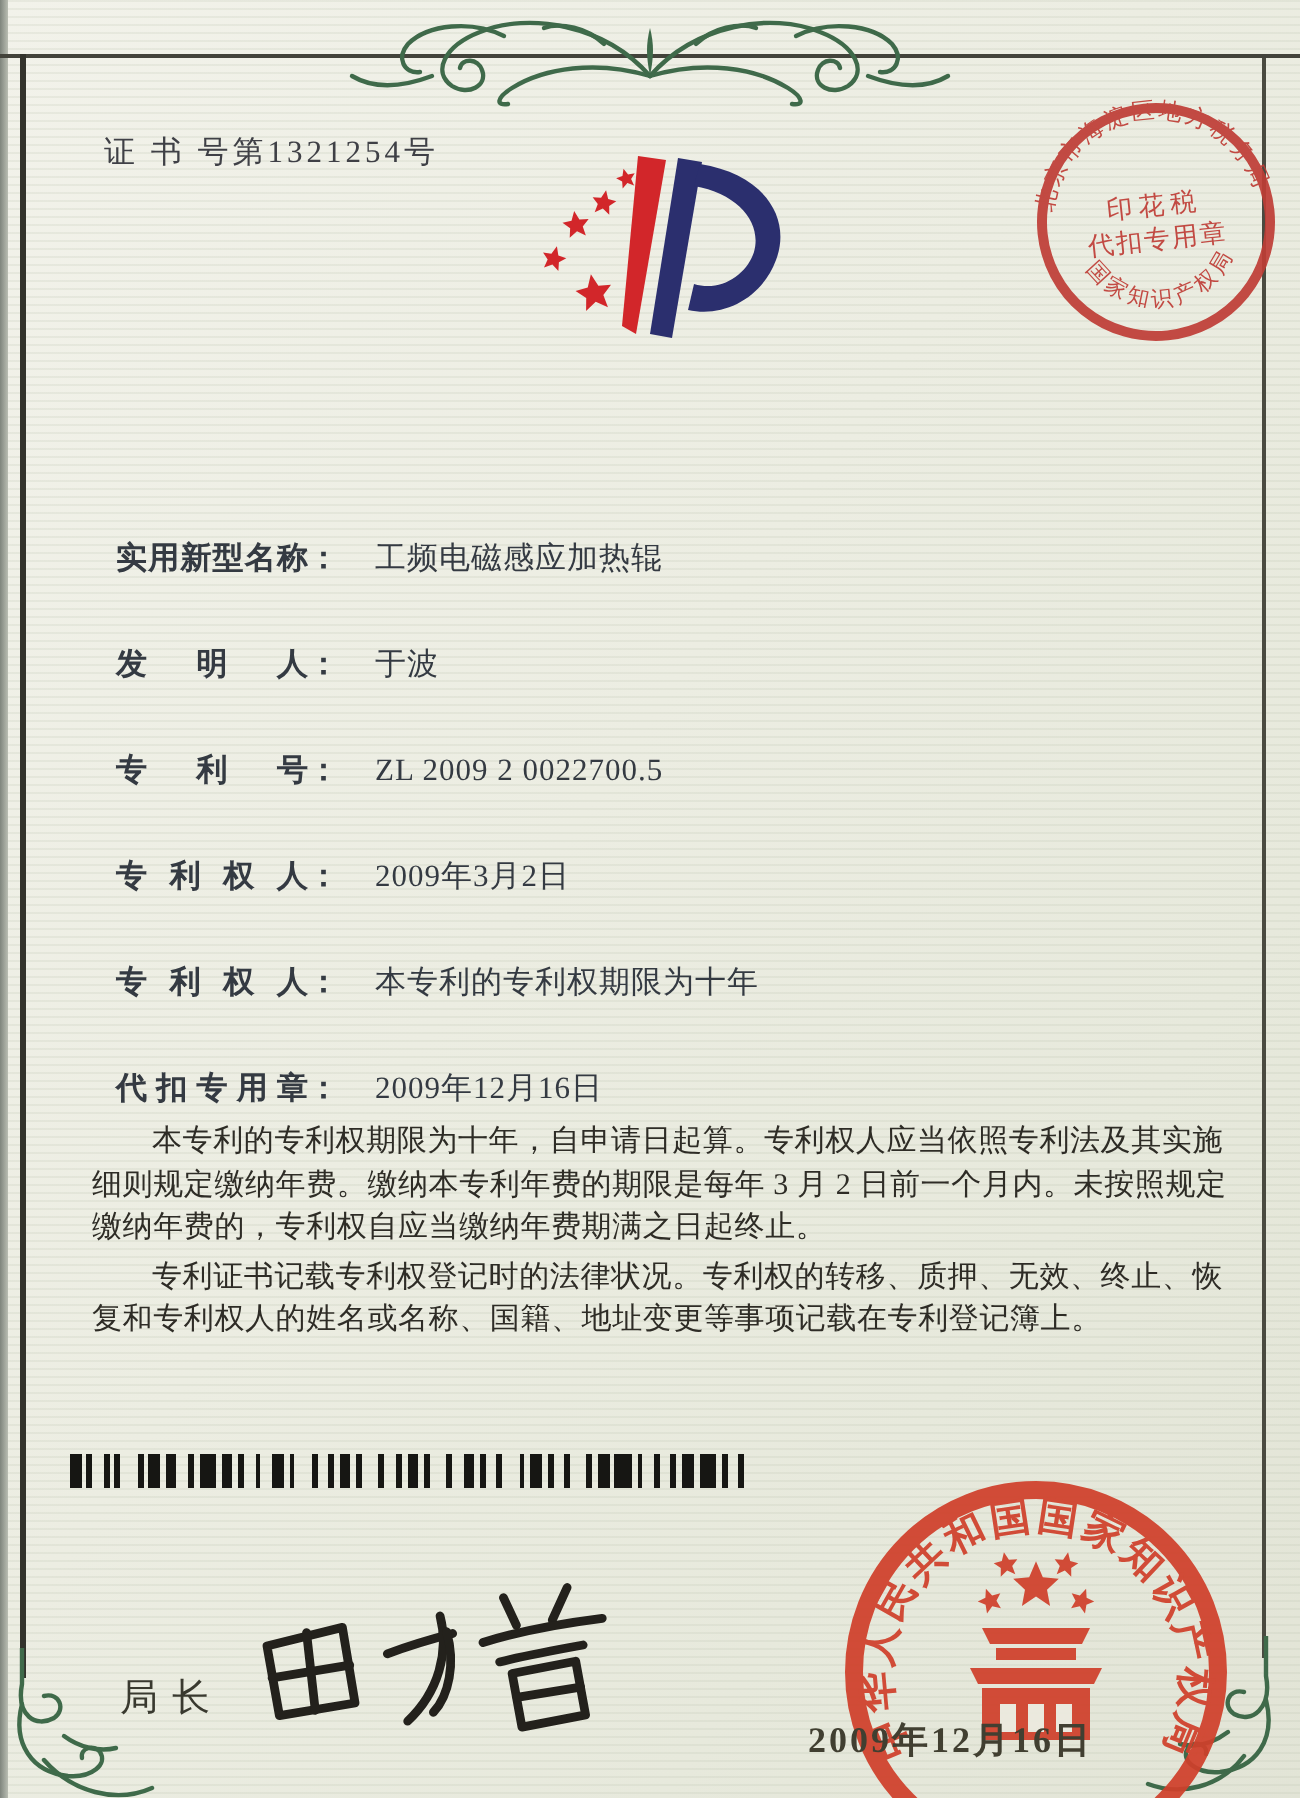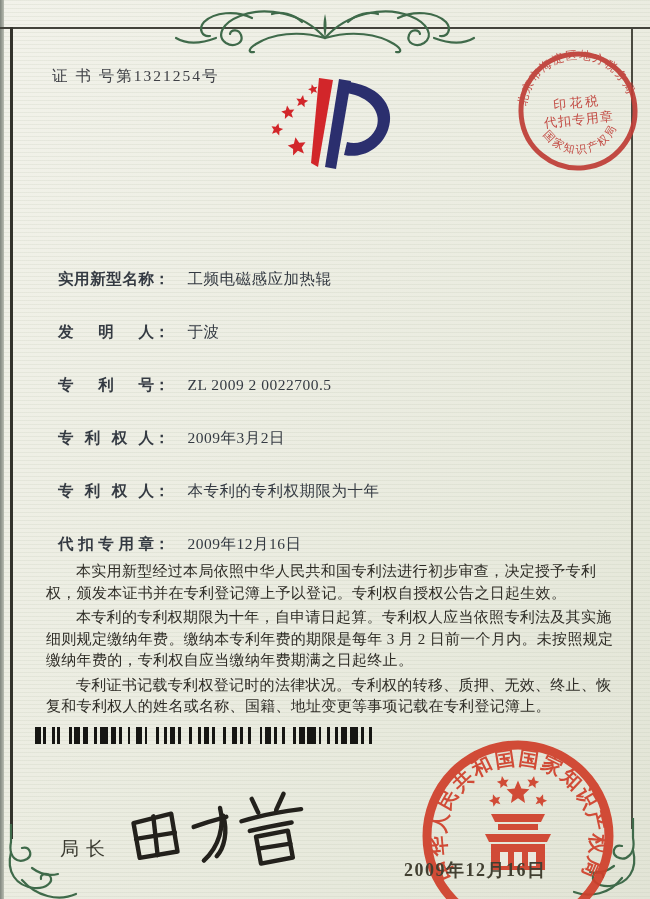--- a/index.html
+++ b/index.html
@@ -137,21 +137,20 @@
     </div>
     <div class="field-row">
       <span class="f-label">专利权人</span><span class="f-colon">：</span><span class="f-value">本专利的专利权期限为十年</span>
     </div>
     <div class="field-row">
       <span class="f-label">代扣专用章</span><span class="f-colon">：</span><span class="f-value">2009年12月16日</span>
     </div>
   </div>
 
   <div class="paras">
-    <p>本实用新型经过本局依照中华人民共和国专利法进行初步审查，决定授予专利权，颁发本证书并在专利登记簿上予以登记。专利权自授权公告之日起生效。</p>
     <p>本专利的专利权期限为十年，自申请日起算。专利权人应当依照专利法及其实施细则规定缴纳年费。缴纳本专利年费的期限是每年 3 月 2 日前一个月内。未按照规定缴纳年费的，专利权自应当缴纳年费期满之日起终止。</p>
     <p>专利证书记载专利权登记时的法律状况。专利权的转移、质押、无效、终止、恢复和专利权人的姓名或名称、国籍、地址变更等事项记载在专利登记簿上。</p>
   </div>
 
   <div class="barcode">
       <div class="b" style="flex-grow: 2;"></div>
       <div class="g" style="flex-grow: 1;"></div>
       <div class="b" style="flex-grow: 1;"></div>
       <div class="g" style="flex-grow: 2;"></div>
       <div class="b" style="flex-grow: 1;"></div>

